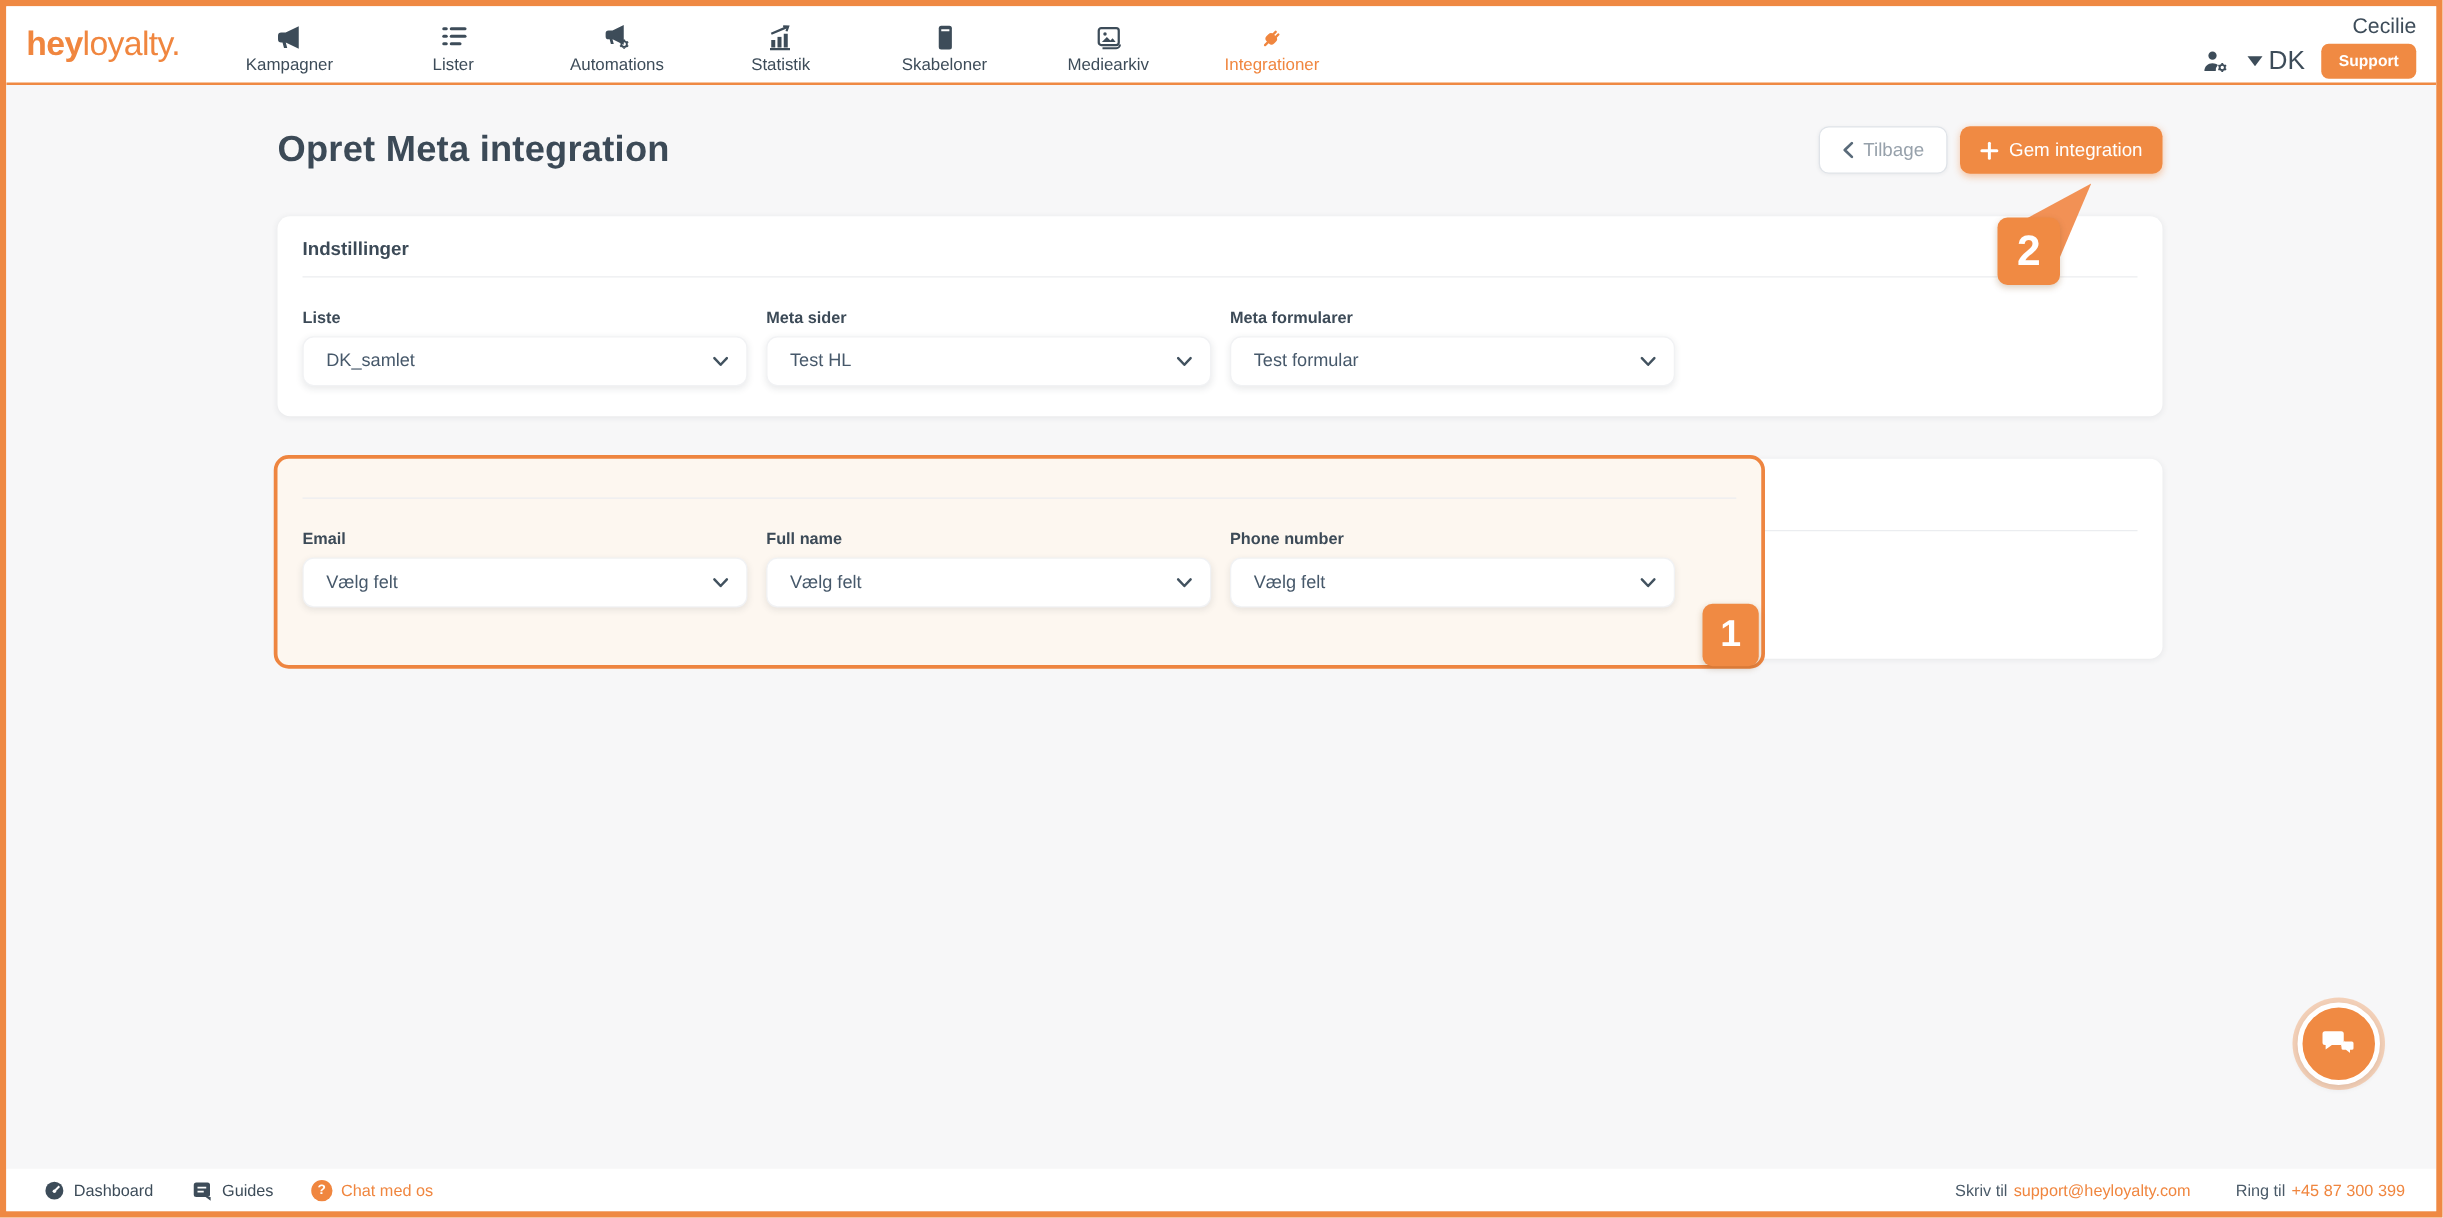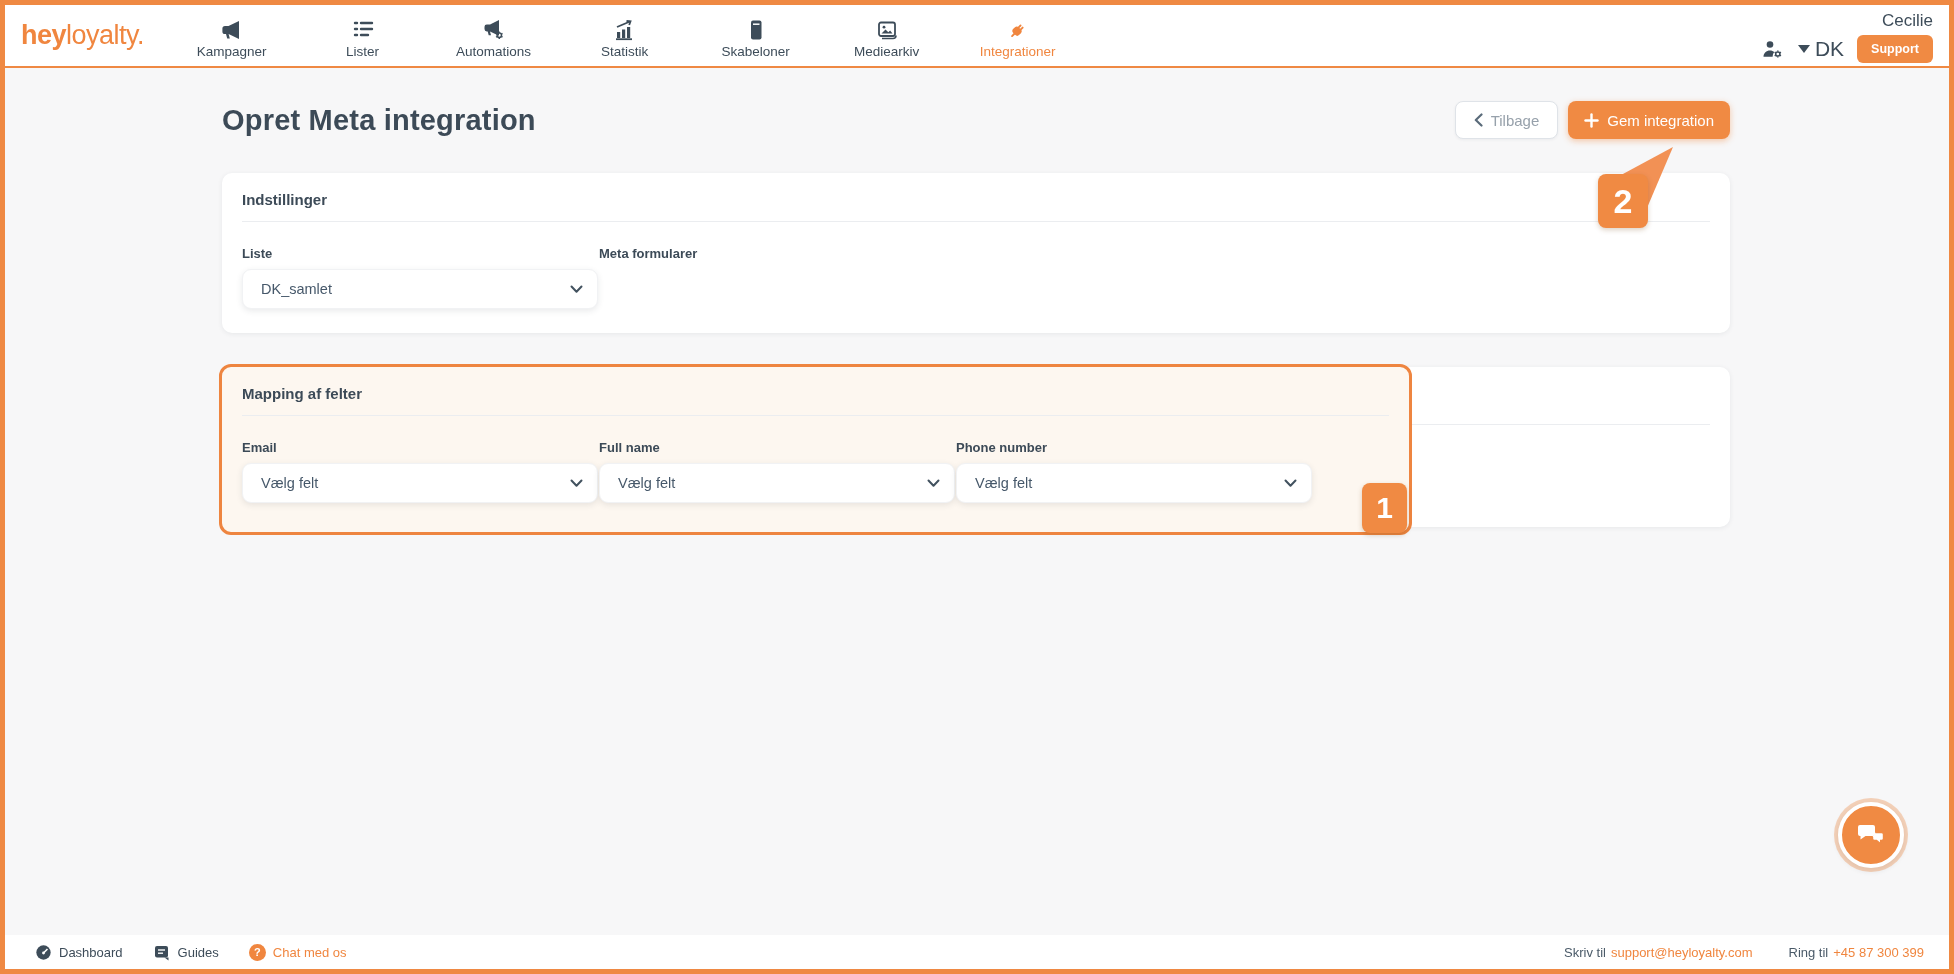--- a/index.html
+++ b/index.html
@@ -50,21 +50,21 @@
   .btn-save{ background:#f08a43; border:none; color:#fff; padding:0 16px;
              box-shadow:0 2px 6px rgba(239,137,67,.45);}
   
   .card{
     position:absolute; left:217px; width:1508px; height:160px;
     background:#fff; border-radius:10px; box-shadow:0 1px 5px rgba(40,50,60,.08);
     padding:18px 20px;
   }
   .card-title{ font-size:15px; font-weight:bold; color:#3c4a57; }
   .divider{ border-top:1px solid #ebedf0; margin-top:13px; }
-  .fields{ display:flex; gap:1px; margin-top:24px; }
+  .fields{ display:flex; gap:15px; margin-top:24px; }
   .field{ width:356px; }
   .field-label{ display:block; font-size:13px; font-weight:bold; color:#3c4a57; margin-bottom:8px; }
   .select{
     height:40px; background:#fff; border:1px solid #f1f2f4; border-radius:9px;
     box-shadow:0 2px 6px rgba(40,50,60,.10); display:flex; align-items:center;
     padding:0 14px 0 18px; cursor:pointer;
   }
   .select-value{ font-size:14.5px; color:#46586a; flex:1; }
   .settings-card{ top:105px; }
   .mapping-card{ top:299px; padding:0; }
@@ -263,29 +263,43 @@
       <div class="field">
         <label class="field-label">Liste</label>
         <div class="select">
           <span class="select-value">DK_samlet</span>
           <svg width="13" height="9" viewBox="0 0 13 9" fill="none" stroke="#42525f" stroke-width="2" stroke-linecap="round" stroke-linejoin="round">
               <polyline points="1.5,1.5 6.5,6.8 11.5,1.5"></polyline>
             </svg>
         </div>
       </div>
       <div class="field">
+        <label class="field-label">Meta sider</label>
+        <div class="select">
+          <span class="select-value">Test HL</span>
+          <svg width="13" height="9" viewBox="0 0 13 9" fill="none" stroke="#42525f" stroke-width="2" stroke-linecap="round" stroke-linejoin="round">
+              <polyline points="1.5,1.5 6.5,6.8 11.5,1.5"></polyline>
+            </svg>
+        </div>
+      </div>
+      <div class="field">
         <label class="field-label">Meta formularer</label>
+        <div class="select">
+          <span class="select-value">Test formular</span>
+          <svg width="13" height="9" viewBox="0 0 13 9" fill="none" stroke="#42525f" stroke-width="2" stroke-linecap="round" stroke-linejoin="round">
+              <polyline points="1.5,1.5 6.5,6.8 11.5,1.5"></polyline>
+            </svg>
+        </div>
       </div>
     </div>
   </section>
 
   <section class="card mapping-card">
     <div class="bg-divider"></div>
     <div class="mapping-highlight">
-      <div class="card-title">Mapping af felter</div>
       <div class="divider"></div>
       <div class="fields">
         <div class="field">
           <label class="field-label">Email</label>
           <div class="select">
             <span class="select-value">Vælg felt</span>
             <svg width="13" height="9" viewBox="0 0 13 9" fill="none" stroke="#42525f" stroke-width="2" stroke-linecap="round" stroke-linejoin="round">
                 <polyline points="1.5,1.5 6.5,6.8 11.5,1.5"></polyline>
               </svg>
           </div>

